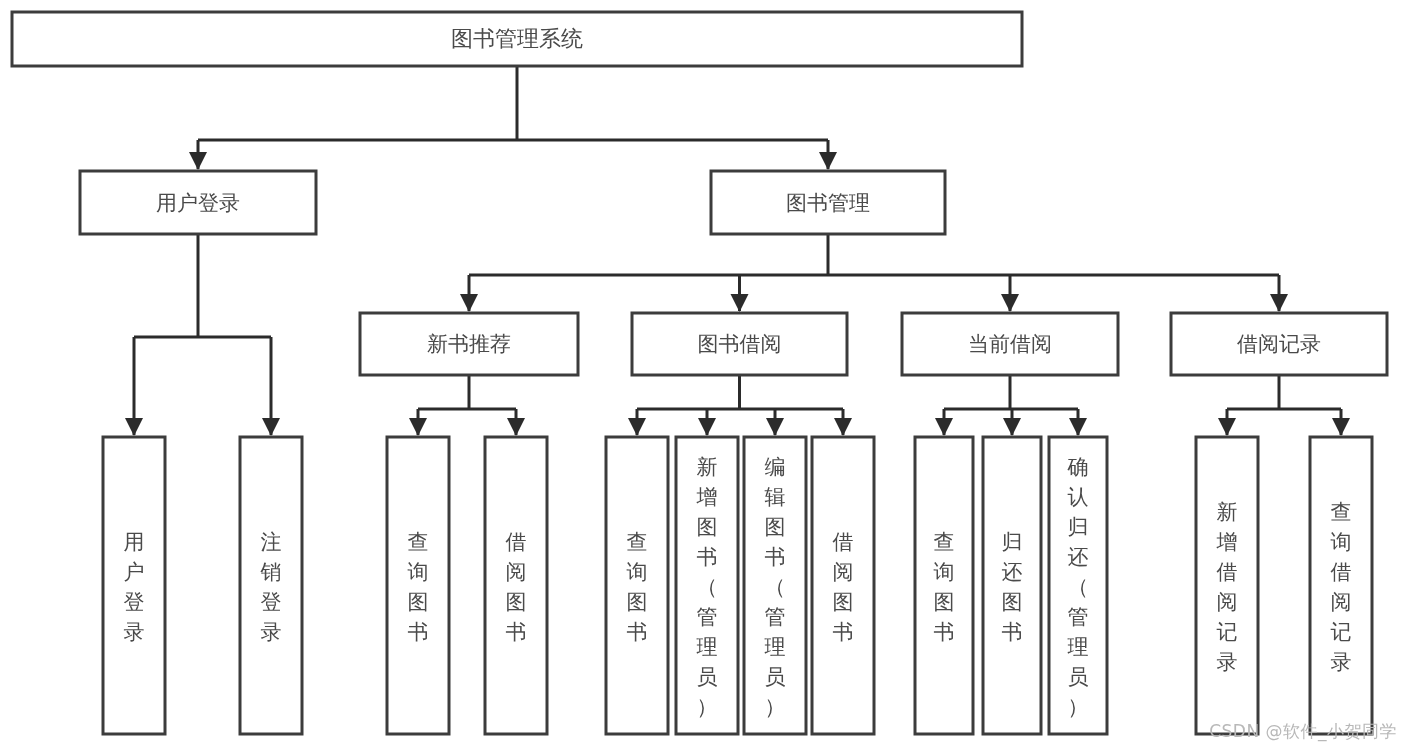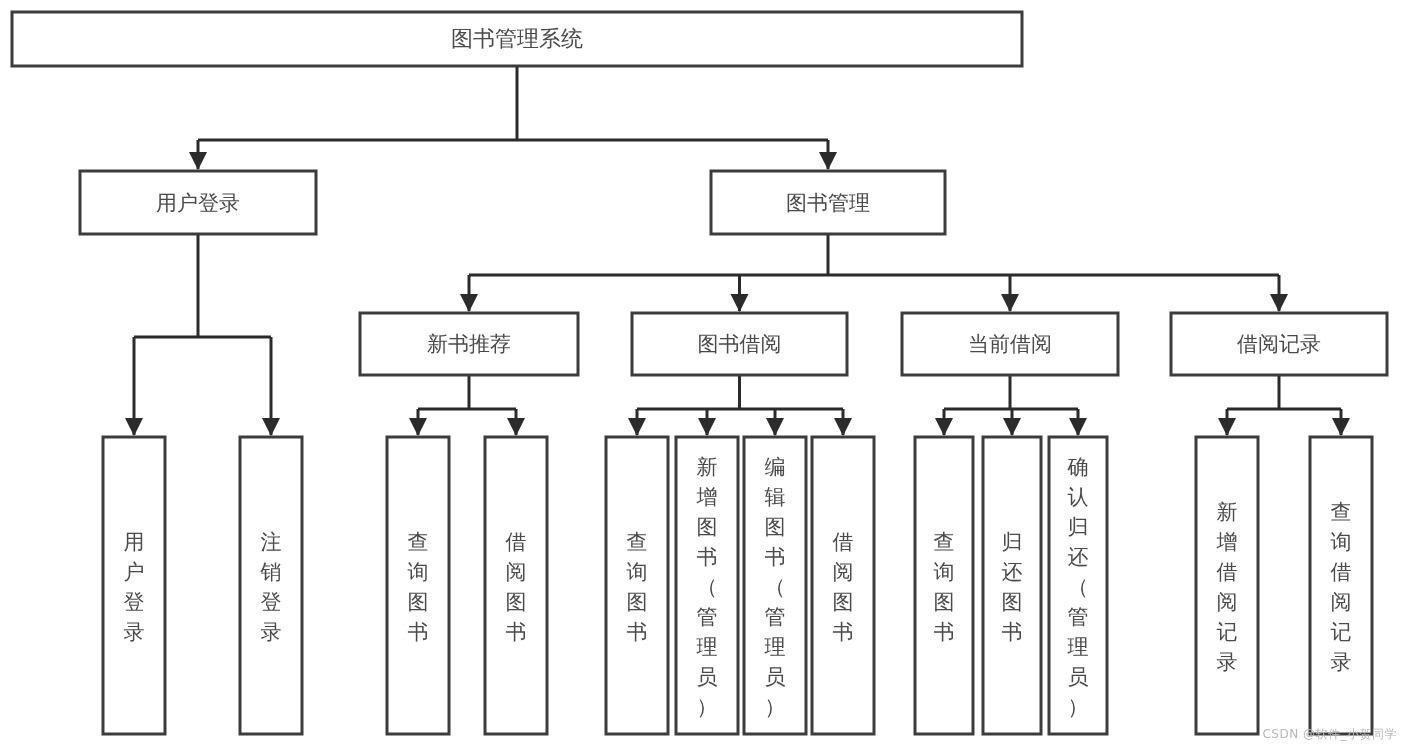--- a/index.html
+++ b/index.html
@@ -61,21 +61,21 @@
     fill: #4a4a4a;
     font-family: "DejaVu Sans", "Liberation Sans", sans-serif;
     font-size: 21px;
     text-anchor: middle;
   }
   .watermark {
     position: absolute;
     right: 8px;
     bottom: 4px;
     font-family: "DejaVu Sans", "Liberation Sans", sans-serif;
-    font-size: 12px;
+    font-size: 17px;
     color: #b8b8b8;
     white-space: nowrap;
     letter-spacing: 0.5px;
   }
 </style>
 </head>
 <body>
 
 <div id="diagram-root">
   <svg class="diagram-canvas" viewBox="0 0 1405 747">

